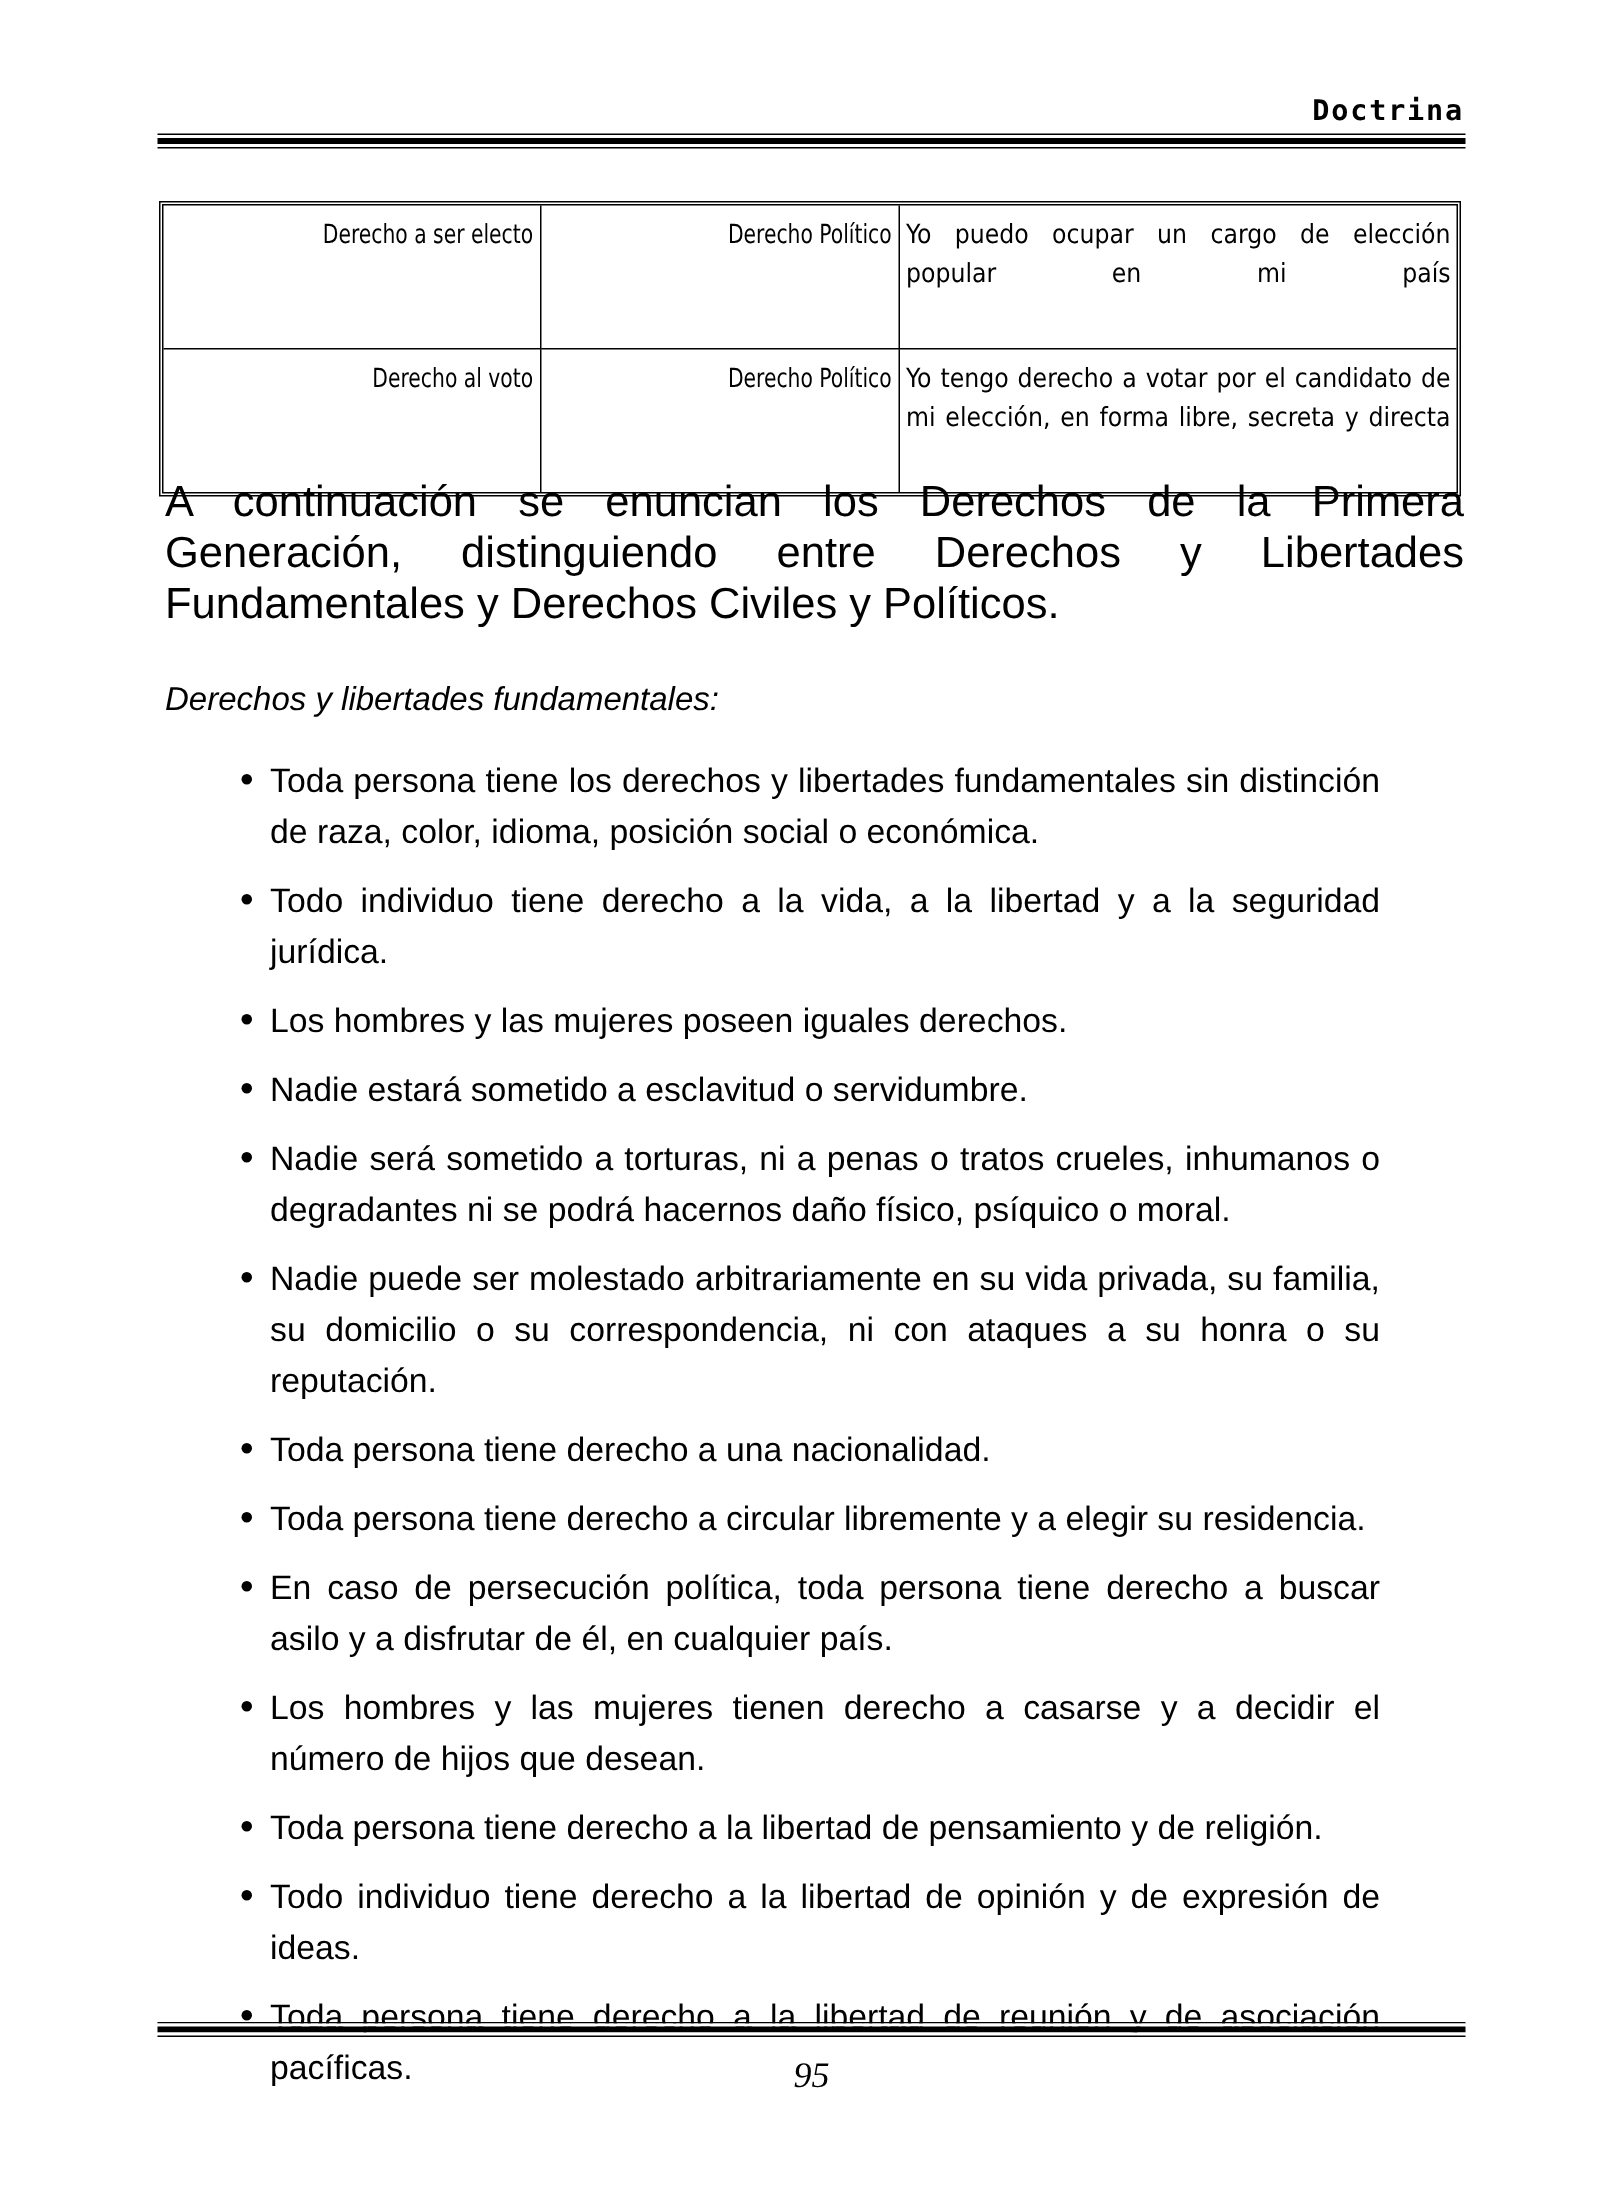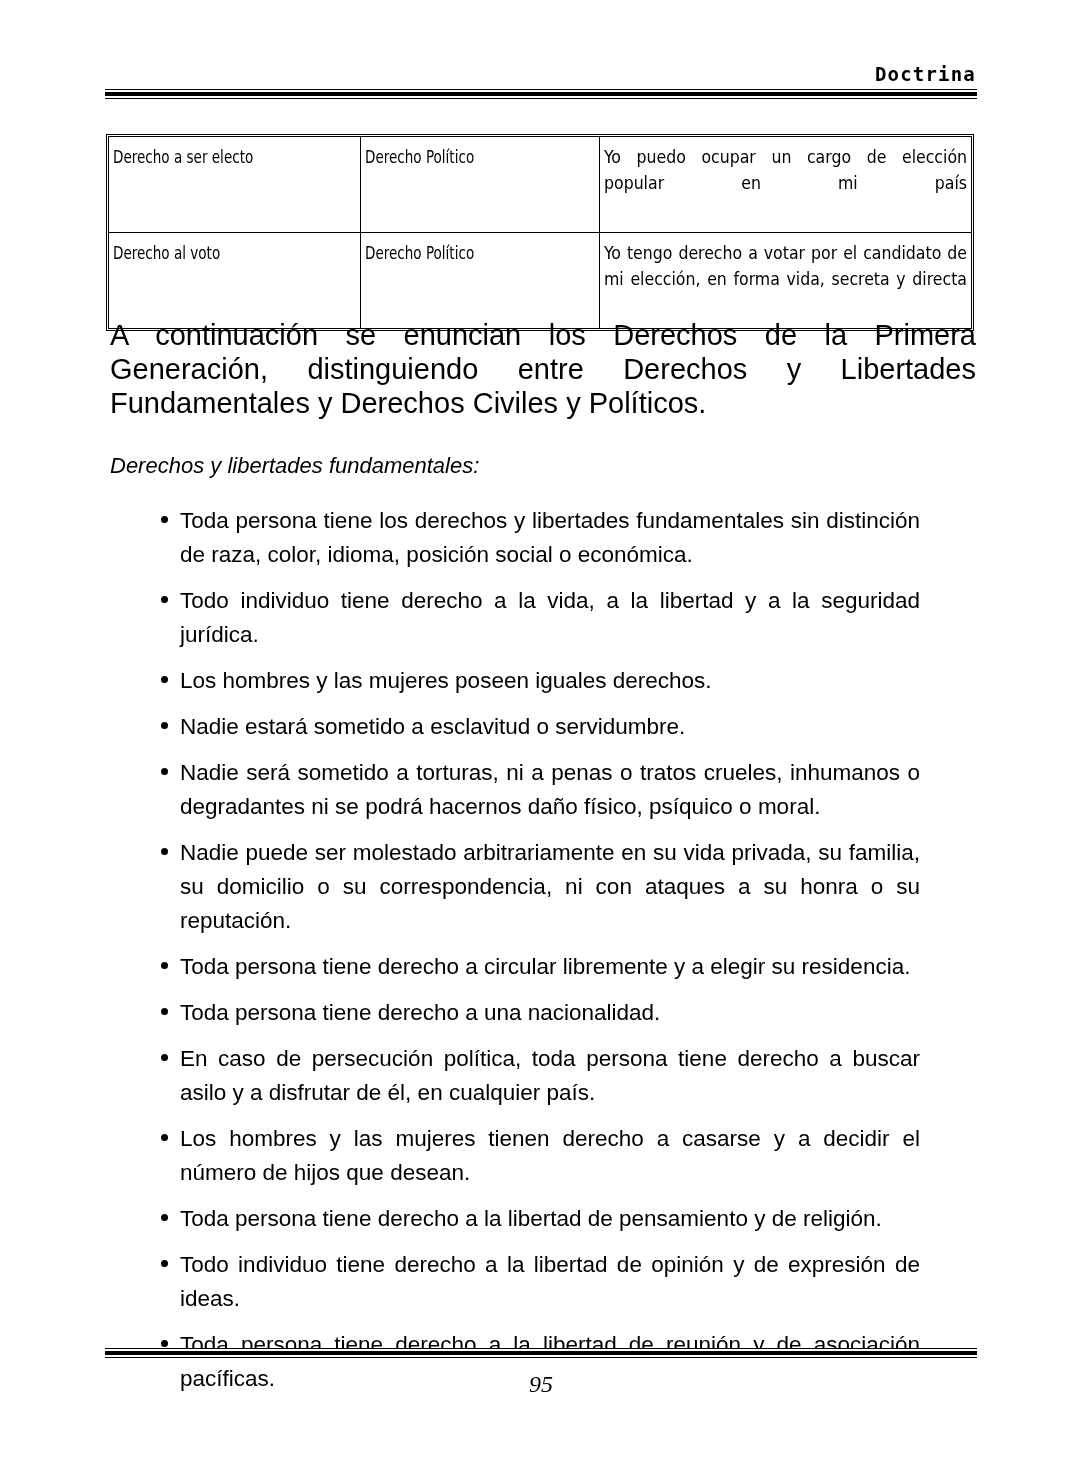--- a/index.html
+++ b/index.html
@@ -95,20 +95,21 @@
   table.rights-table td {
     border-right: 1px solid #000;
     border-bottom: 1px solid #000;
     vertical-align: top;
     padding: 7px 4px 10px 4px;
     font-family: "DejaVu Sans Condensed", "Liberation Sans Narrow", "Liberation Sans", sans-serif;
     font-stretch: condensed;
     font-size: 17.5px;
     line-height: 26px;
     color: #000;
+    text-align: right;
   }
   table.rights-table tr:last-child td {
     border-bottom: none;
   }
   table.rights-table td:last-child {
     border-right: none;
   }
   td.col-name   { width: 243px; }
   td.col-type   { width: 230px; }
   td.col-desc   { text-align: justify; text-justify: inter-word; padding-right: 6px; }
@@ -219,21 +220,21 @@
           </td>
         </tr>
         <tr>
           <td class="col-name">
             <span class="cell-squeeze">Derecho al voto</span>
           </td>
           <td class="col-type">
             <span class="cell-squeeze">Derecho Político</span>
           </td>
           <td class="col-desc">
-            <p>Yo tengo derecho a votar por el candidato de mi elección, en forma vida, secreta y directa</p>
+            <p>Yo tengo derecho a votar por el candidato de mi elección, en forma libre, secreta y directa</p>
           </td>
         </tr>
       </tbody>
     </table>
   </div>
 
   <div class="body-area">
     <p class="intro">A continuación se enuncian los Derechos de la Primera Generación, distinguiendo entre Derechos y Libertades Fundamentales y Derechos Civiles y Políticos.</p>
 
     <p class="subhead">Derechos y libertades fundamentales:</p>
@@ -258,25 +259,25 @@
         <li>
           <span class="bullet-dot"></span>
           <span class="li-text">Nadie será sometido a torturas, ni a penas o tratos crueles, inhumanos o degradantes ni se podrá hacernos daño físico, psíquico o moral.</span>
         </li>
         <li>
           <span class="bullet-dot"></span>
           <span class="li-text">Nadie puede ser molestado arbitrariamente en su vida privada, su familia, su domicilio o su correspondencia, ni con ataques a su honra o su reputación.</span>
         </li>
         <li class="single">
           <span class="bullet-dot"></span>
+          <span class="li-text">Toda persona tiene derecho a una nacionalidad.</span>
+        </li>
+        <li class="single">
+          <span class="bullet-dot"></span>
           <span class="li-text">Toda persona tiene derecho a circular libremente y a elegir su residencia.</span>
-        </li>
-        <li class="single">
-          <span class="bullet-dot"></span>
-          <span class="li-text">Toda persona tiene derecho a una nacionalidad.</span>
         </li>
         <li>
           <span class="bullet-dot"></span>
           <span class="li-text">En caso de persecución política, toda persona tiene derecho a buscar asilo y a disfrutar de él, en cualquier país.</span>
         </li>
         <li>
           <span class="bullet-dot"></span>
           <span class="li-text">Los hombres y las mujeres tienen derecho a casarse y a decidir el número de hijos que desean.</span>
         </li>
         <li class="single">

